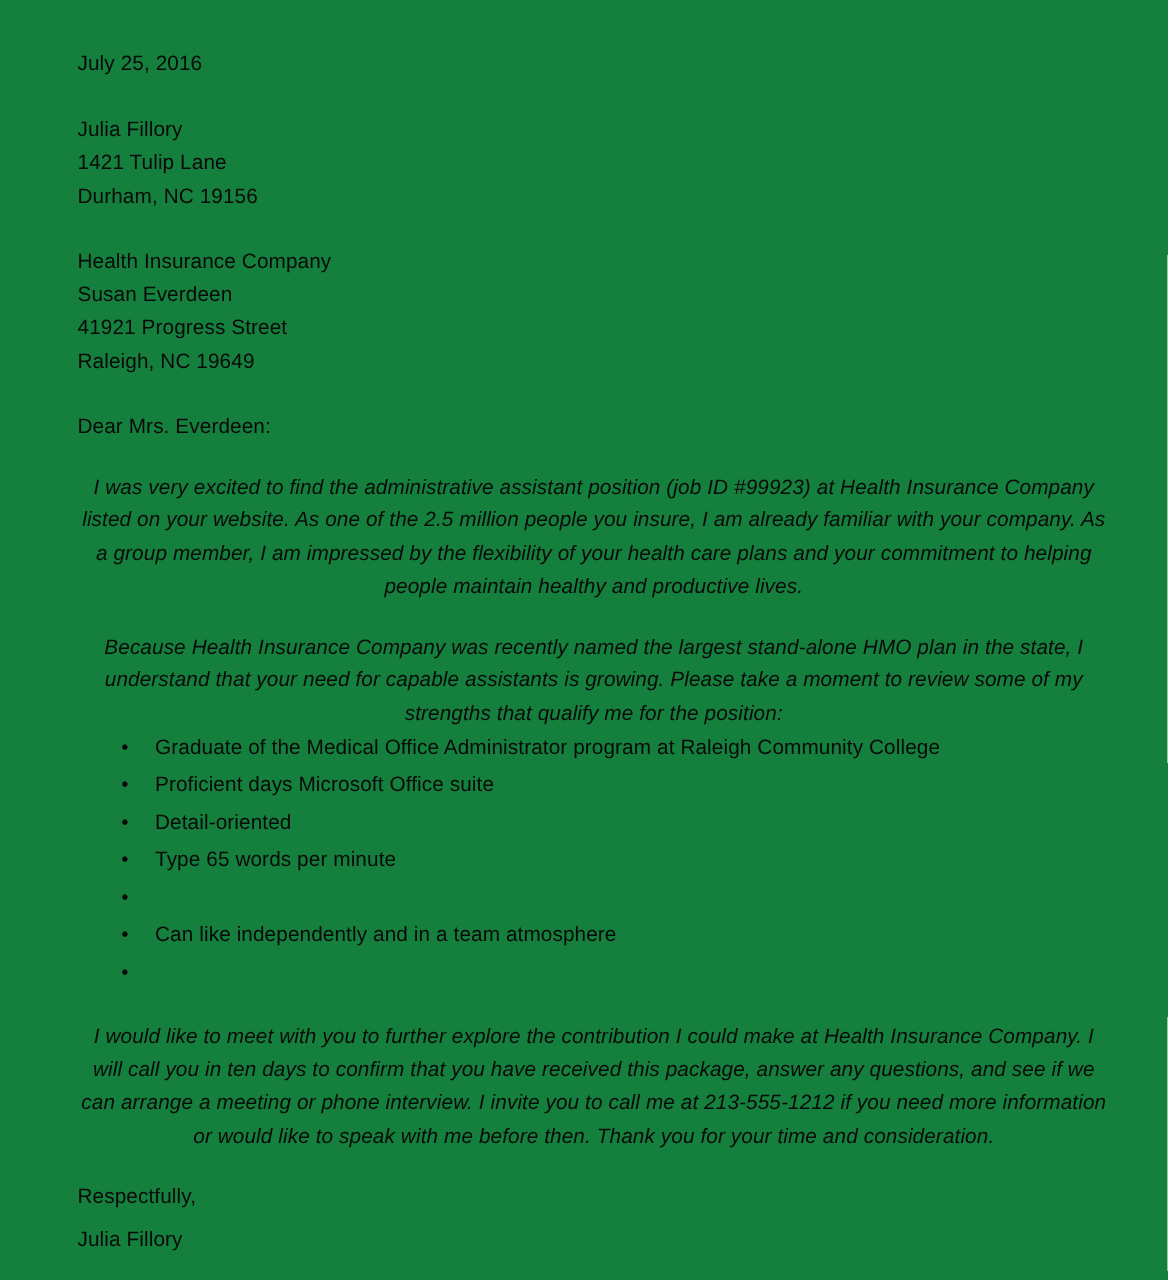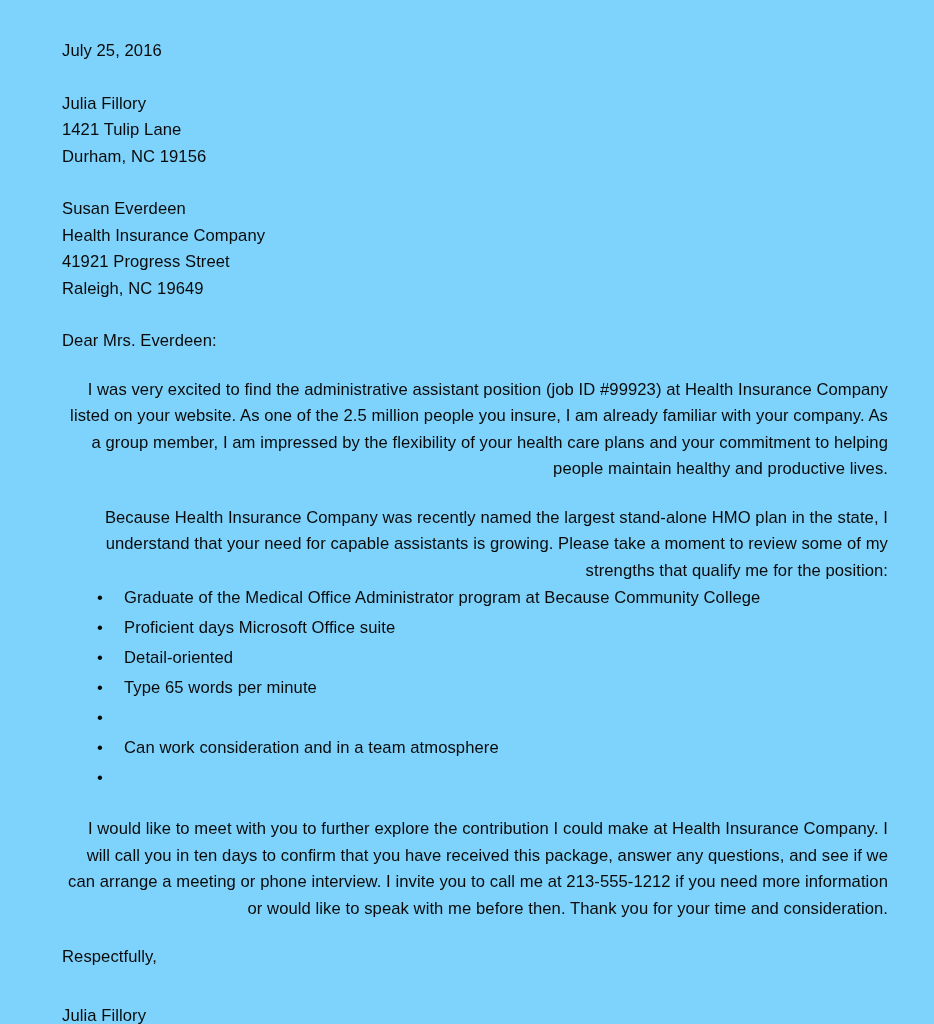--- a/index.html
+++ b/index.html
@@ -15,21 +15,21 @@
     color: #0a0a0a;
     -webkit-font-smoothing: antialiased;
   }
 
   .letter {
     position: relative;
     width: 934px;
     height: 1024px;
     box-sizing: border-box;
     padding: 38px 48px 0 62px;
-    background: #7dd3fc;
+    background: #15803d;
   }
 
   .line,
   .para,
   .bullet-text {
     font-size: 16.6px;
     line-height: 26.5px;
     letter-spacing: 0.005em;
   }
 
@@ -49,22 +49,23 @@
 
   
   .salutation {
     margin: 0 0 22px 0;
   }
 
   
   .para {
     margin: 0 0 22px 0;
     width: 826px;
-    text-align: right;
+    text-align: center;
     text-justify: none;
+    font-style: italic;
   }
   .para.tight {
     margin-bottom: 0;
   }
 
   
   .bullet-list {
     list-style: none;
     margin: 0 0 24px 0;
     padding: 0;
@@ -82,21 +83,21 @@
     font-size: 16.6px;
     line-height: 28px;
   }
   .bullet-text {
     display: inline-block;
     line-height: 28px;
   }
 
   
   .closing {
-    margin: 0 0 32px 0;
+    margin: 0 0 8px 0;
   }
   .signature {
     margin: 0;
   }
 </style>
 </head>
 <body>
 
 <div class="letter">
 
@@ -104,57 +105,57 @@
     <div class="line">July 25, 2016</div>
   </div>
 
   <div class="addr-block">
     <span class="line">Julia Fillory</span>
     <span class="line">1421 Tulip Lane</span>
     <span class="line">Durham, NC 19156</span>
   </div>
 
   <div class="addr-block">
+    <span class="line">Health Insurance Company</span>
     <span class="line">Susan Everdeen</span>
-    <span class="line">Health Insurance Company</span>
     <span class="line">41921 Progress Street</span>
     <span class="line">Raleigh, NC 19649</span>
   </div>
 
   <div class="salutation">
     <div class="line">Dear Mrs. Everdeen:</div>
   </div>
 
   <p class="para">I was very excited to find the administrative assistant position (job ID #99923) at Health Insurance Company listed on your website. As one of the 2.5 million people you insure, I am already familiar with your company. As a group member, I am impressed by the flexibility of your health care plans and your commitment to helping people maintain healthy and productive lives.</p>
 
   <p class="para tight">Because Health Insurance Company was recently named the largest stand-alone HMO plan in the state, I understand that your need for capable assistants is growing. Please take a moment to review some of my strengths that qualify me for the position:</p>
 
   <ul class="bullet-list">
     <li>
       <span class="marker">•</span>
-      <span class="bullet-text">Graduate of the Medical Office Administrator program at Because Community College</span>
+      <span class="bullet-text">Graduate of the Medical Office Administrator program at Raleigh Community College</span>
     </li>
     <li>
       <span class="marker">•</span>
       <span class="bullet-text">Proficient days Microsoft Office suite</span>
     </li>
     <li>
       <span class="marker">•</span>
       <span class="bullet-text">Detail-oriented</span>
     </li>
     <li>
       <span class="marker">•</span>
       <span class="bullet-text">Type 65 words per minute</span>
     </li>
     <li>
       <span class="marker">•</span>
     </li>
     <li>
       <span class="marker">•</span>
-      <span class="bullet-text">Can work consideration and in a team atmosphere</span>
+      <span class="bullet-text">Can like independently and in a team atmosphere</span>
     </li>
     <li>
       <span class="marker">•</span>
     </li>
   </ul>
 
   <p class="para">I would like to meet with you to further explore the contribution I could make at Health Insurance Company. I will call you in ten days to confirm that you have received this package, answer any questions, and see if we can arrange a meeting or phone interview. I invite you to call me at 213-555-1212 if you need more information or would like to speak with me before then. Thank you for your time and consideration.</p>
 
   <div class="closing">
     <div class="line">Respectfully,</div>

